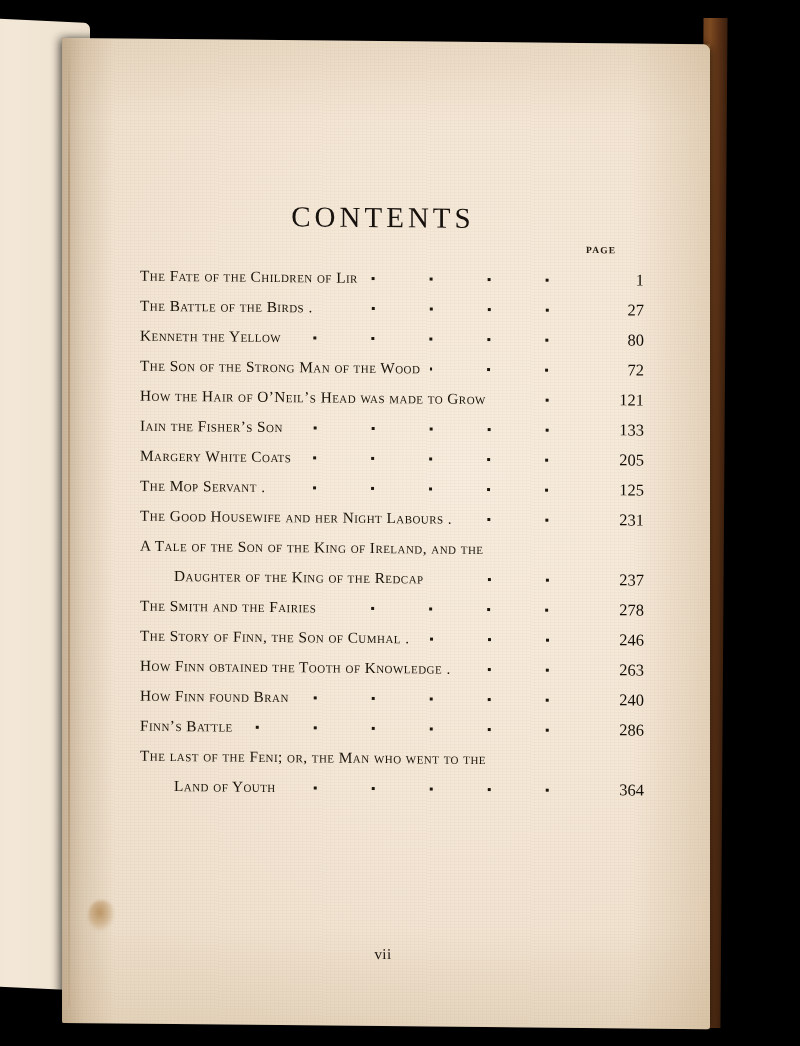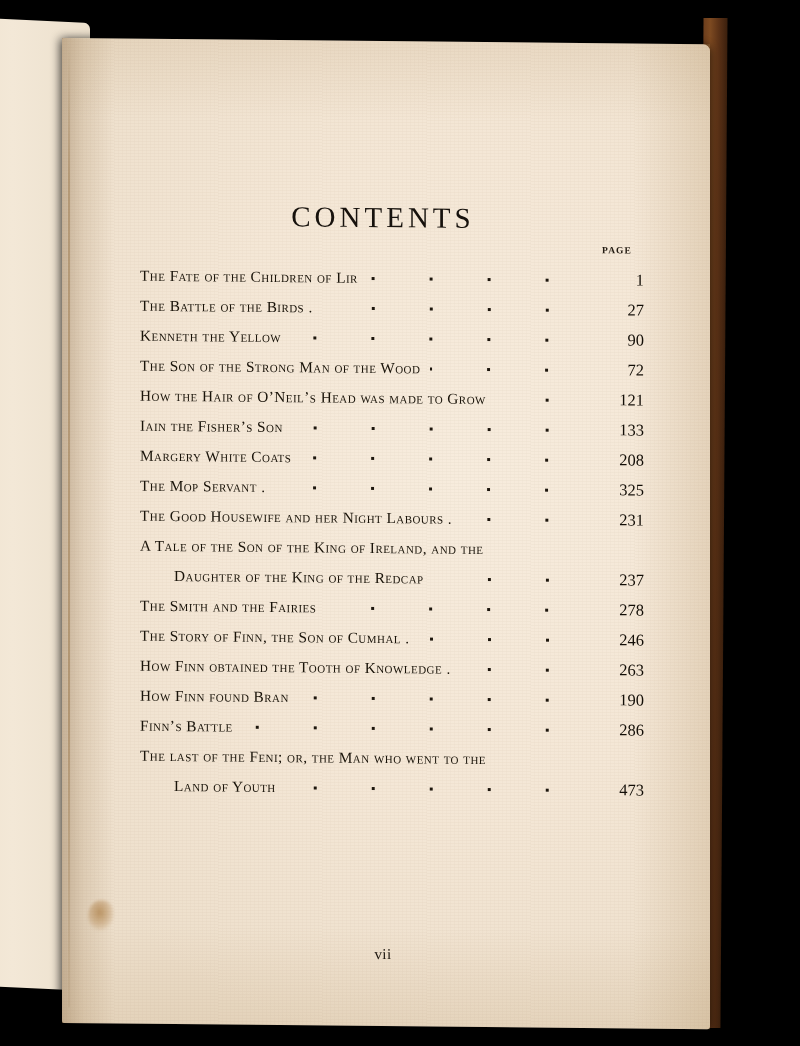--- a/index.html
+++ b/index.html
@@ -124,21 +124,20 @@
     padding-right: 22px;
     font-weight: normal;
     font-family: "Liberation Serif", "DejaVu Serif", serif;
   }
 
   .page-col-head {
     position: absolute;
     right: 0;
     top: 42px;
     width: 62px;
-    text-align: center;
     font-size: 9.5px;
     letter-spacing: 1.1px;
     font-weight: bold;
     color: #241c13;
   }
 
   .toc-list {
     margin: 0;
     padding: 0;
     list-style: none;
@@ -242,46 +241,46 @@
             <span class="entry-page">1</span>
           </li>
           <li class="toc-row">
             <span class="entry-title">The Battle of the Birds .</span>
             <span class="leaders"></span>
             <span class="entry-page">27</span>
           </li>
           <li class="toc-row">
             <span class="entry-title">Kenneth the Yellow</span>
             <span class="leaders"></span>
-            <span class="entry-page">90</span>
+            <span class="entry-page">80</span>
           </li>
           <li class="toc-row">
             <span class="entry-title">The Son of the Strong Man of the Wood</span>
             <span class="leaders"></span>
             <span class="entry-page">72</span>
           </li>
           <li class="toc-row">
             <span class="entry-title">How the Hair of O’Neil’s Head was made to Grow</span>
             <span class="leaders"></span>
             <span class="entry-page">121</span>
           </li>
           <li class="toc-row">
             <span class="entry-title">Iain the Fisher’s Son</span>
             <span class="leaders"></span>
             <span class="entry-page">133</span>
           </li>
           <li class="toc-row">
             <span class="entry-title">Margery White Coats</span>
             <span class="leaders"></span>
-            <span class="entry-page">208</span>
+            <span class="entry-page">205</span>
           </li>
           <li class="toc-row">
             <span class="entry-title">The Mop Servant .</span>
             <span class="leaders"></span>
-            <span class="entry-page">325</span>
+            <span class="entry-page">125</span>
           </li>
           <li class="toc-row">
             <span class="entry-title">The Good Housewife and her Night Labours .</span>
             <span class="leaders"></span>
             <span class="entry-page">231</span>
           </li>
           <li class="toc-row contline">
             <span class="entry-title">A Tale of the Son of the King of Ireland, and the</span>
             <span class="leaders none"></span>
             <span class="entry-page"></span>
@@ -302,35 +301,35 @@
             <span class="entry-page">246</span>
           </li>
           <li class="toc-row">
             <span class="entry-title">How Finn obtained the Tooth of Knowledge .</span>
             <span class="leaders"></span>
             <span class="entry-page">263</span>
           </li>
           <li class="toc-row">
             <span class="entry-title">How Finn found Bran</span>
             <span class="leaders"></span>
-            <span class="entry-page">190</span>
+            <span class="entry-page">240</span>
           </li>
           <li class="toc-row">
             <span class="entry-title">Finn’s Battle</span>
             <span class="leaders"></span>
             <span class="entry-page">286</span>
           </li>
           <li class="toc-row contline">
             <span class="entry-title">The last of the Feni; or, the Man who went to the</span>
             <span class="leaders none"></span>
             <span class="entry-page"></span>
           </li>
           <li class="toc-row">
             <span class="entry-title indented">Land of Youth</span>
             <span class="leaders"></span>
-            <span class="entry-page">473</span>
+            <span class="entry-page">364</span>
           </li>
         </ul>
 
       <div class="folio">vii</div>
     </div>
   </div>
 </div>
 
 </body></html>

